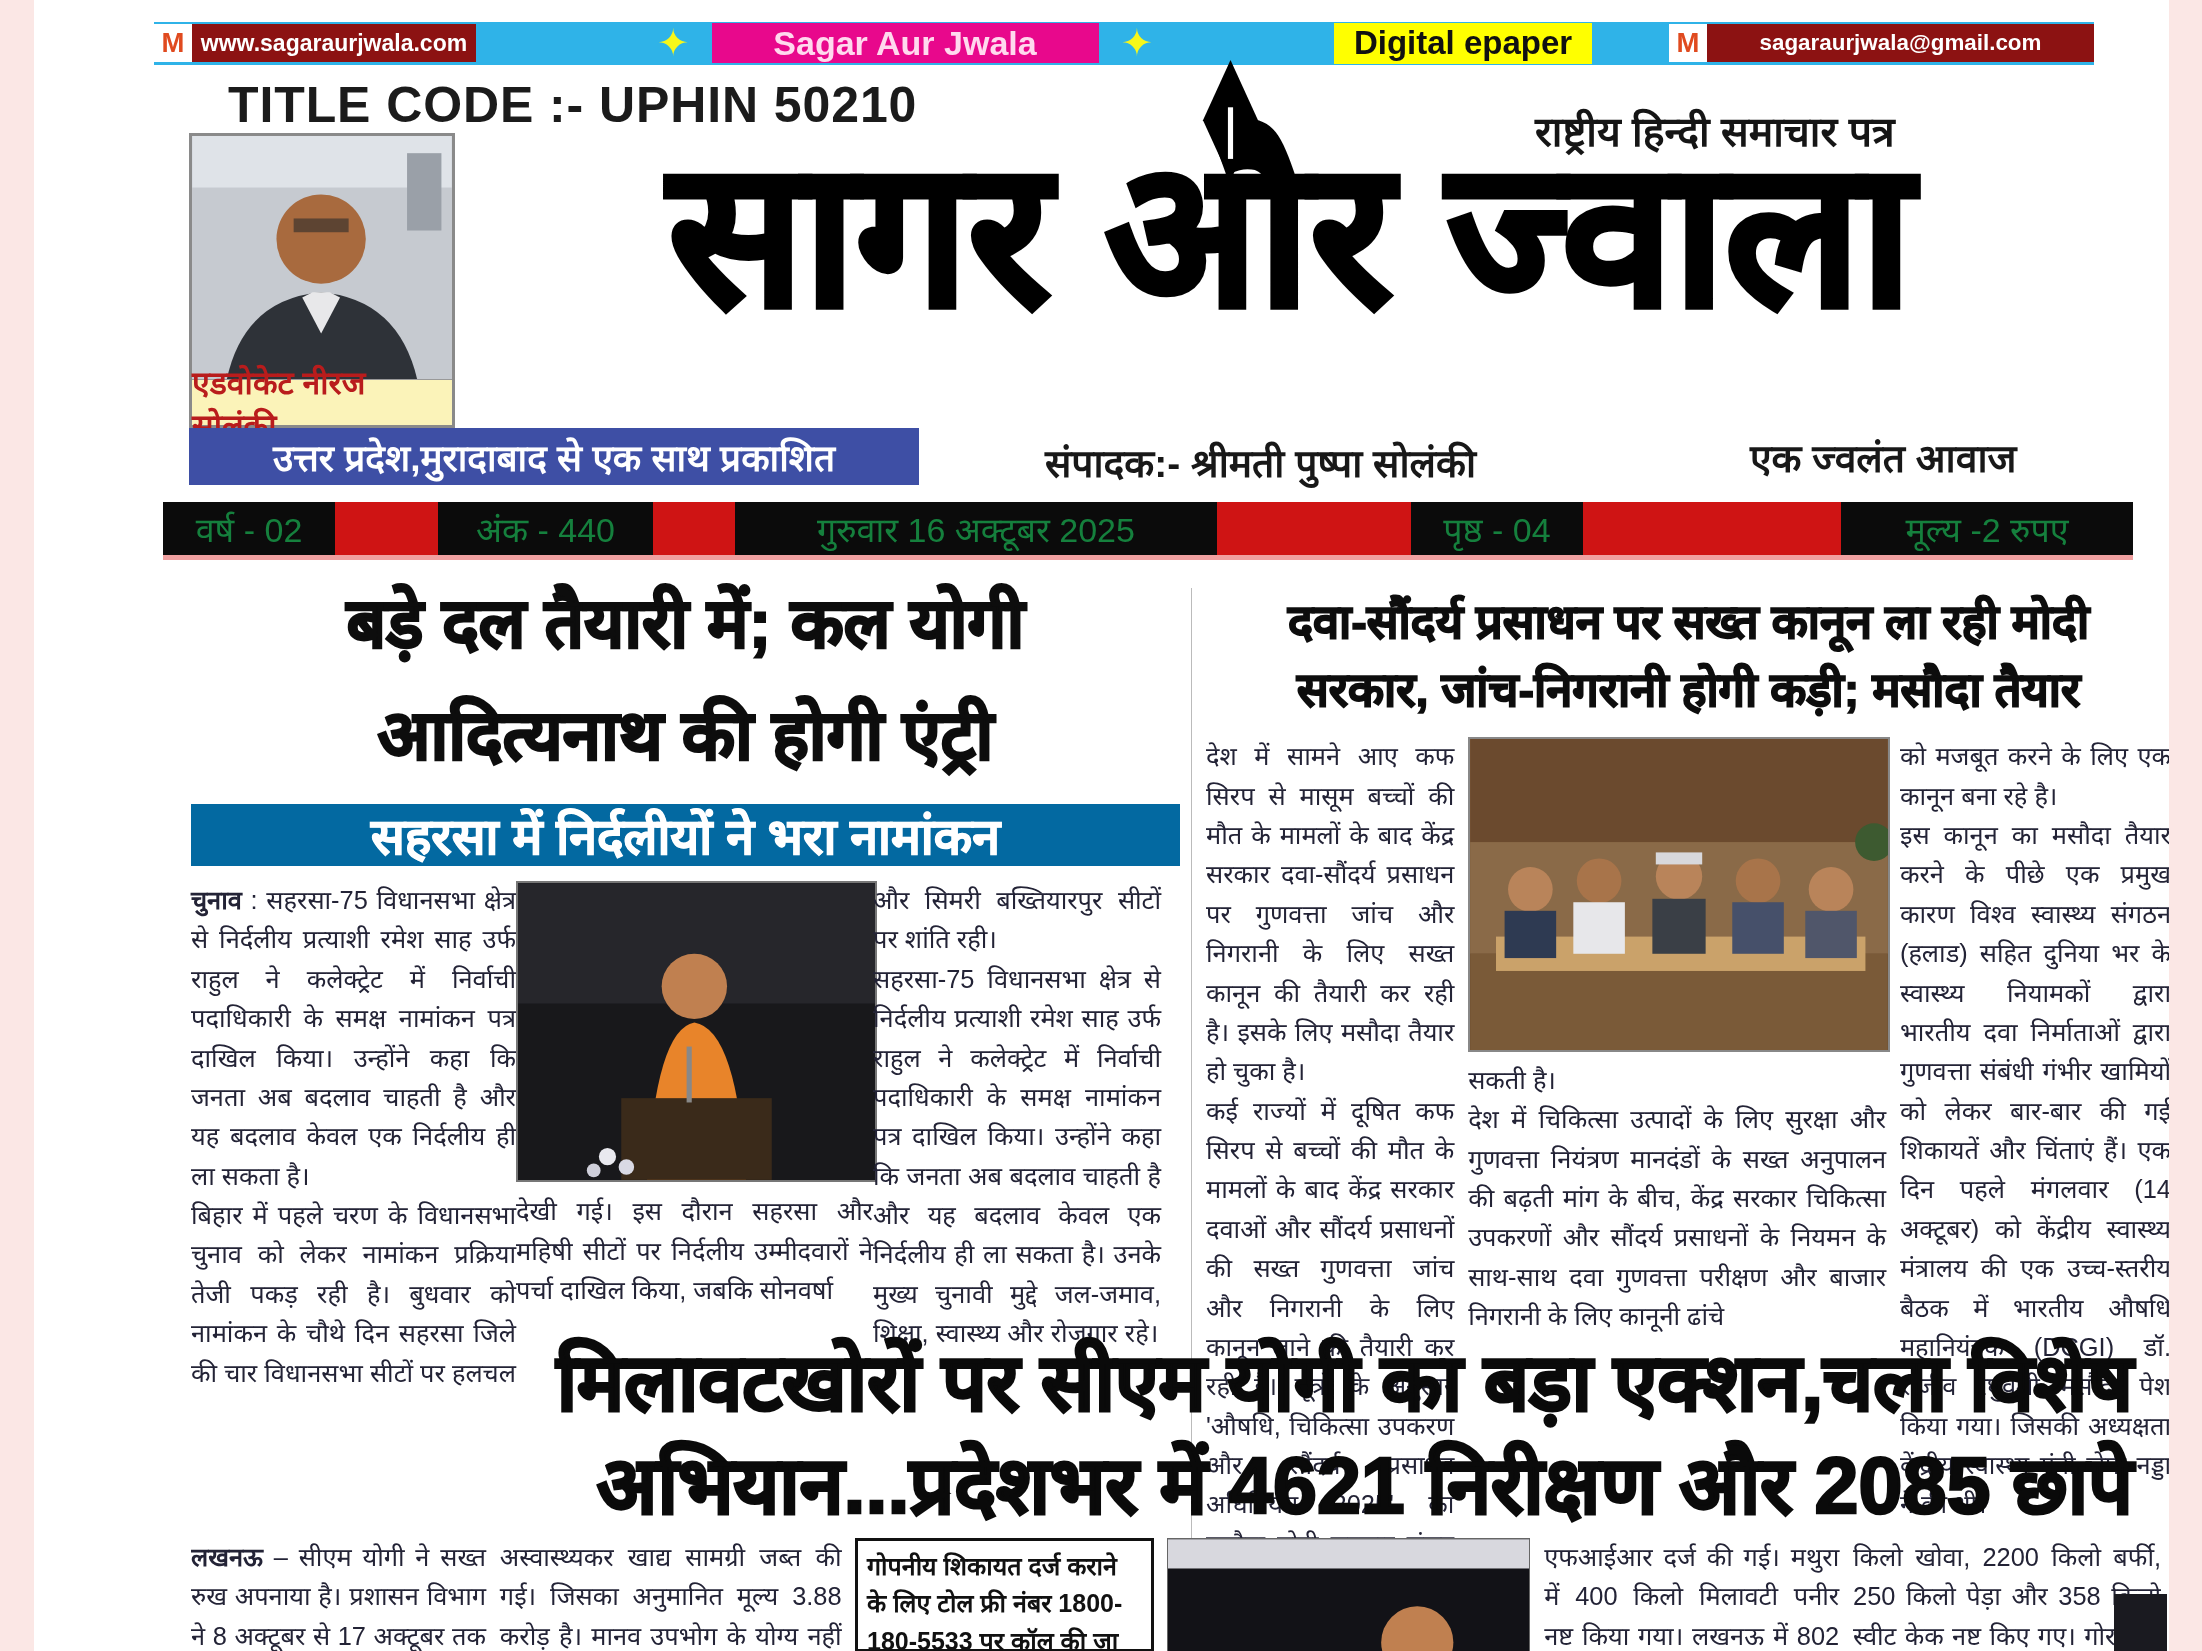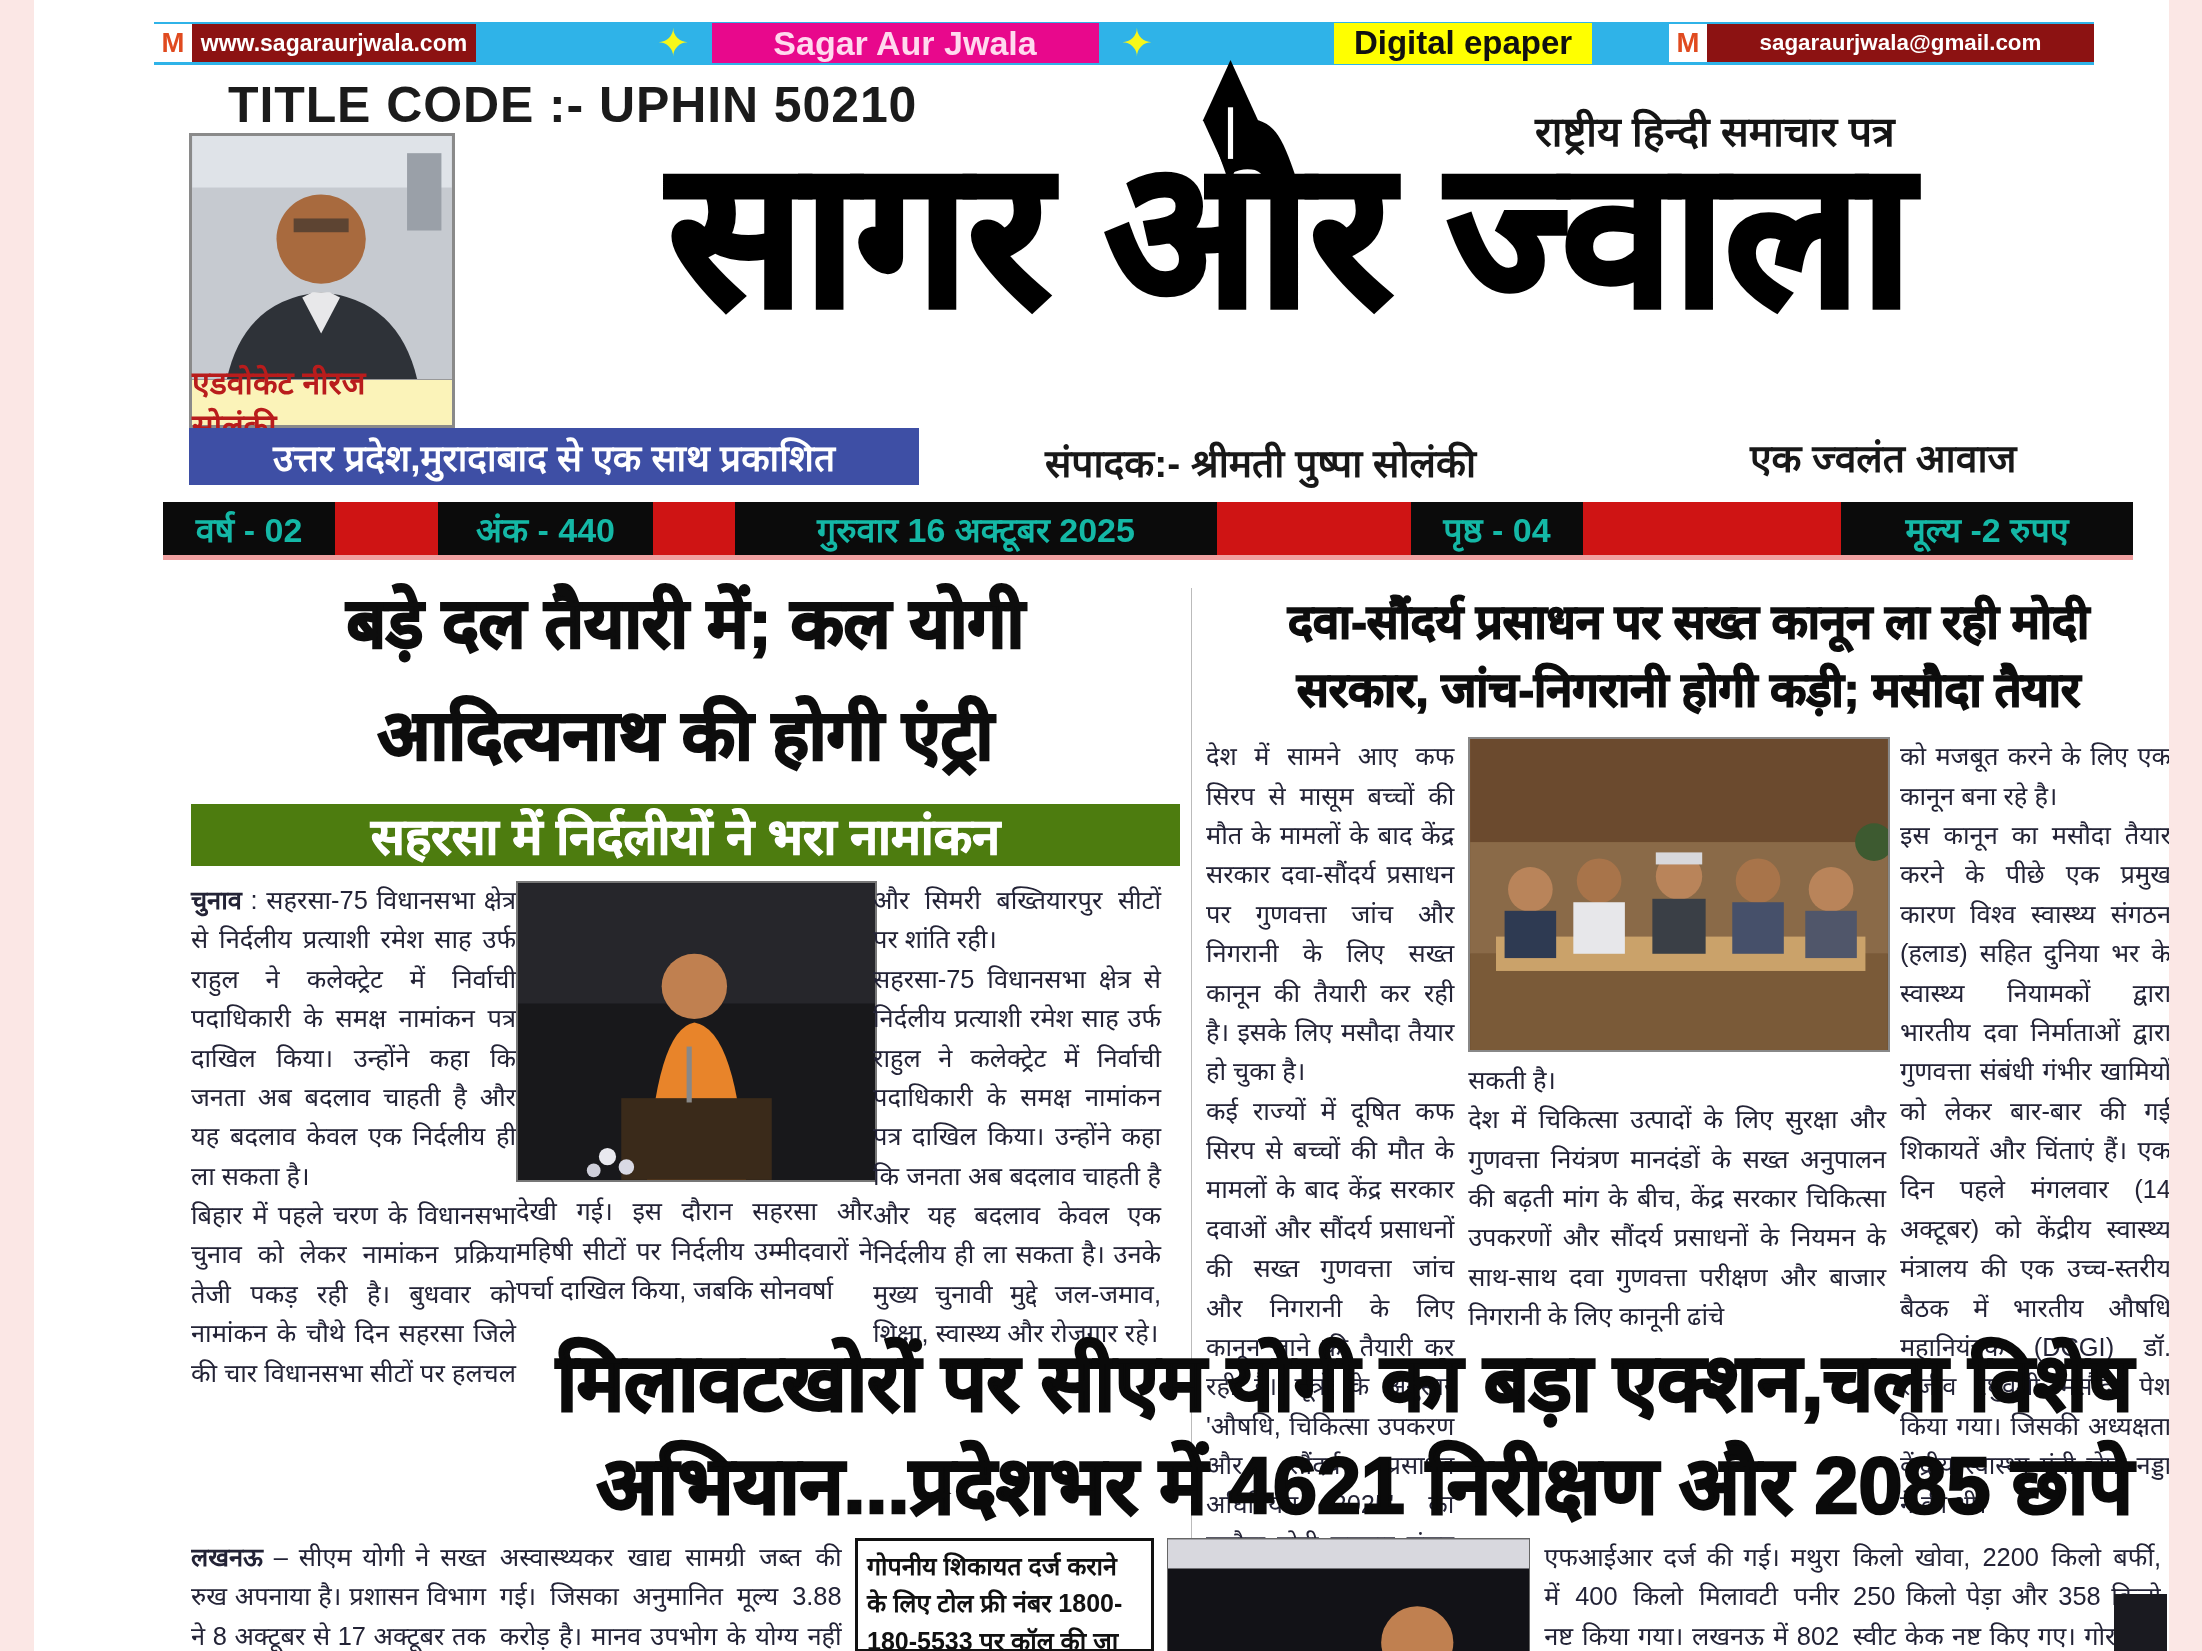--- a/index.html
+++ b/index.html
@@ -35,34 +35,34 @@
   .photo-cap{position:absolute;left:0;bottom:0;width:100%;height:45px;background:#fbf3b9;border-top:1.7px solid #999;
     display:flex;align-items:center;justify-content:center;font-size:32px;font-weight:bold;color:#b91c1c;}
 
   .pubbar{left:155px;top:428px;width:730px;height:57px;background:#3e4fa5;color:#fff;font-weight:bold;
     font-size:37px;display:flex;align-items:center;justify-content:center;}
   .editorline{left:1011px;top:435px;font-size:39px;font-weight:bold;color:#181818;}
   .slogan{left:1716px;top:430px;font-size:39px;font-weight:bold;color:#181818;}
 
   
   .datebar{left:129px;top:502px;width:1970px;height:53px;background:#cf1414;display:flex;}
-  .datebar .seg{background:#0b0b0b;color:#14b8a6;font-weight:bold;font-size:34px;display:flex;align-items:center;justify-content:center;height:100%;}
+  .datebar .seg{background:#0b0b0b;color:#15803d;font-weight:normal;font-size:34px;display:flex;align-items:center;justify-content:center;height:100%;}
   .datebar .red{height:100%;}
   .dateunder{left:129px;top:555px;width:1970px;height:5.2px;background:#f0a0a0;}
 
   
   .btxt{font-size:25.4px;line-height:1.55;color:#232336;text-align:justify;}
   .btxt p{margin:0;}
   .btxt p + p{text-indent:0;}
   .lead{font-weight:bold;}
 
   
   .artL{left:157px;top:568px;width:989px;}
   .hlL{font-size:69px;font-weight:900;color:#0d0d0d;text-align:center;line-height:1.62;-webkit-text-stroke:2.2px #0d0d0d;white-space:nowrap;}
-  .subhead{margin-top:12px;background:#4d7c0f;color:#ffffff;font-weight:bold;font-size:50px;height:62px;
+  .subhead{margin-top:12px;background:#0369a1;color:#ffffff;font-weight:bold;font-size:50px;height:62px;
     display:flex;align-items:center;justify-content:center;-webkit-text-stroke:0.9px #fff;}
   .colsL{display:flex;margin-top:15.5px;}
   .cL1{width:325px;}
   .cL2{width:357px;flex:0 0 auto;}
   .cL3{width:288px;}
   .yogiphoto{width:357px;height:297px;border:2.6px solid #777;background:#1c1c1e;margin-bottom:10.3px;}
 
   
   .artR{left:1157px;top:588px;width:965px;border-left:1.7px solid #bbb;padding-left:14px;}
   .hlR{font-size:47px;font-weight:900;color:#0d0d0d;text-align:center;line-height:1.45;-webkit-text-stroke:1.5px #0d0d0d;white-space:nowrap;}

